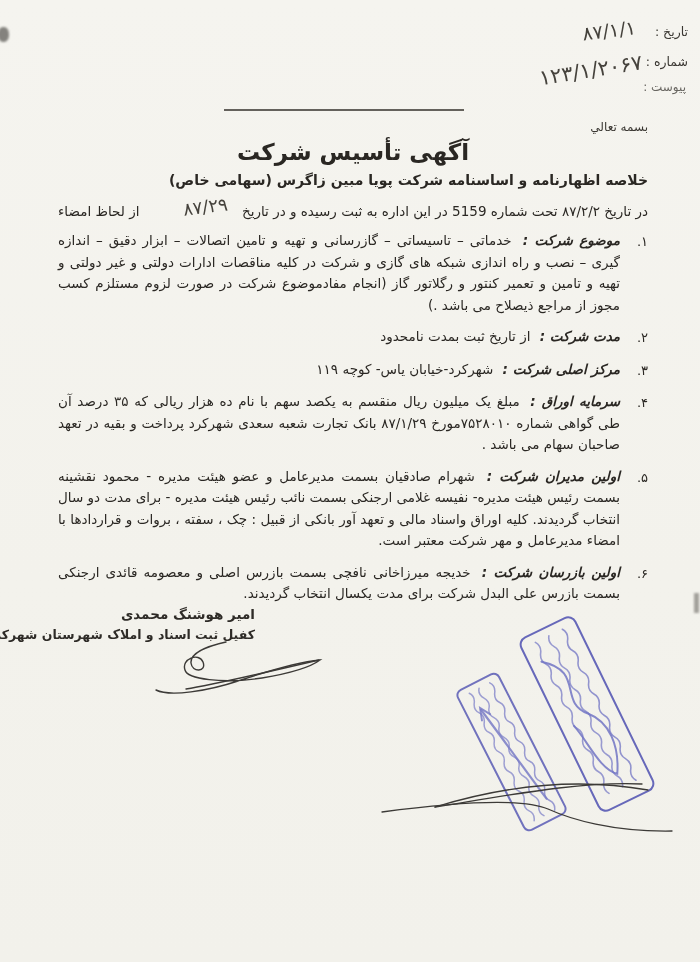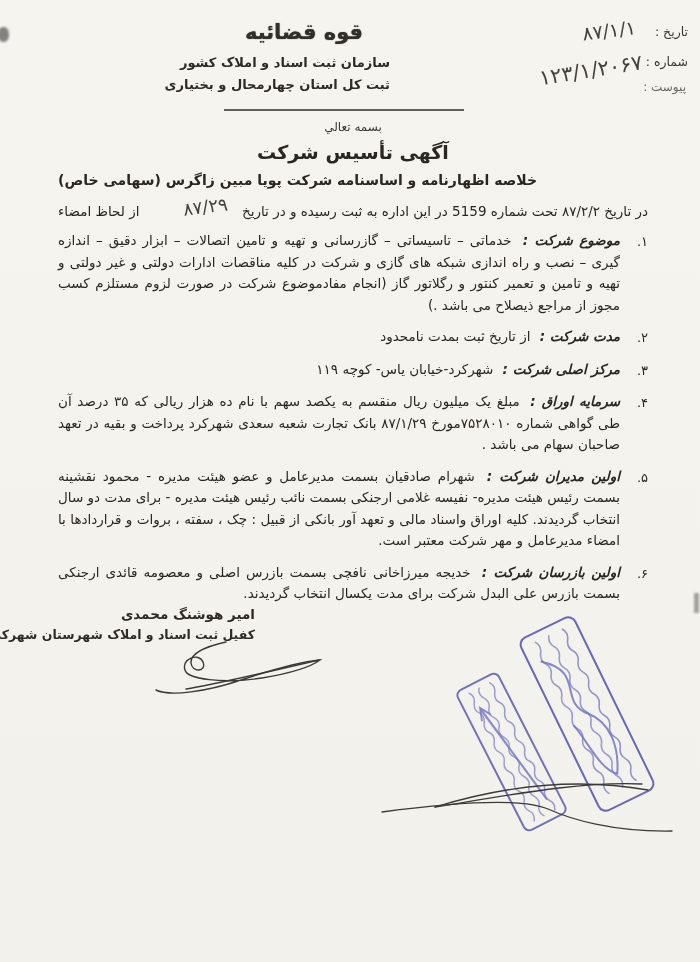--- a/index.html
+++ b/index.html
@@ -19,23 +19,23 @@
   
   .letterhead{position:absolute;top:20px;left:218px;width:172px;text-align:center;direction:rtl;}
   .logo{font-size:21px;font-weight:700;letter-spacing:1px;color:#33302b;
     text-shadow:0 0 1px #33302b;margin-bottom:11px;white-space:nowrap;}
   .lh-line{font-size:13px;font-weight:700;color:#2e2b27;margin-bottom:7px;white-space:nowrap;}
   .head-rule{position:absolute;top:109px;left:224px;width:240px;height:0;
     border-top:2px solid #4a4742;opacity:.85;}
   
   .content{position:absolute;top:117px;right:52px;left:58px;direction:rtl;
     font-size:13.5px;line-height:21.5px;text-align:justify;color:#2a2723;}
-  .bismillah{text-align:center;font-size:12px;margin-bottom:3px;color:#3a3732;}
-  .doc-title{text-align:center;font-size:19px;font-weight:700;margin:1px 0 7px;color:#2a2723;}
-  .doc-subtitle{text-align:left;font-size:14px;font-weight:700;margin-bottom:7px;white-space:nowrap;}
+  .bismillah{text-align:right;font-size:12px;margin-bottom:3px;color:#3a3732;}
+  .doc-title{text-align:center;font-size:23px;font-weight:700;margin:1px 0 7px;color:#2a2723;}
+  .doc-subtitle{text-align:right;font-size:14px;font-weight:700;margin-bottom:7px;white-space:nowrap;}
   .intro-line1{display:flex;direction:rtl;align-items:baseline;}
   .intro-hw{font-size:18px;letter-spacing:3px;transform:rotate(-7deg);
     position:relative;top:-3px;margin:0 14px;}
   .intro-end{margin-right:auto;}
   .items{margin-top:8px;}
   .item{display:flex;direction:rtl;margin-bottom:10px;}
   .item .num{min-width:28px;font-size:13px;padding-top:1px;}
   .item .body{flex:1;}
   .item .label{font-weight:700;margin-left:5px;font-style:italic;}
   
@@ -64,25 +64,20 @@
 
   <div class="smudge-tl"></div>
   <div class="smudge-r"></div>
 
   <div class="meta-label" style="right:12px;top:24px;">تاریخ :</div>
   <div class="hw hw-date">۸۷/۱/۱</div>
   <div class="meta-label" style="right:12px;top:54px;">شماره :</div>
   <div class="hw hw-number">۱۲۳/۱/۲۰۶۷</div>
   <div class="meta-label" style="right:14px;top:80px;opacity:.75;font-size:12px;">پیوست :</div>
 
-  <div class="letterhead">
-    <div class="logo">قوه قضائیه</div>
-    <div class="lh-line">سازمان ثبت اسناد و املاک کشور</div>
-    <div class="lh-line">ثبت کل استان چهارمحال و بختیاری</div>
-  </div>
   <div class="head-rule"></div>
 
   <div class="content">
     <div class="bismillah">بسمه تعالي</div>
     <div class="doc-title">آگهی تأسیس شرکت</div>
     <div class="doc-subtitle">خلاصه اظهارنامه و اساسنامه شرکت پویا مبین زاگرس (سهامی خاص)</div>
 
     <div class="intro-line1">
       <span>در تاریخ ۸۷/۲/۲ تحت شماره 5159 در این اداره به ثبت رسیده و در تاریخ</span>
       <span class="hw intro-hw">۸۷/۲۹</span>

